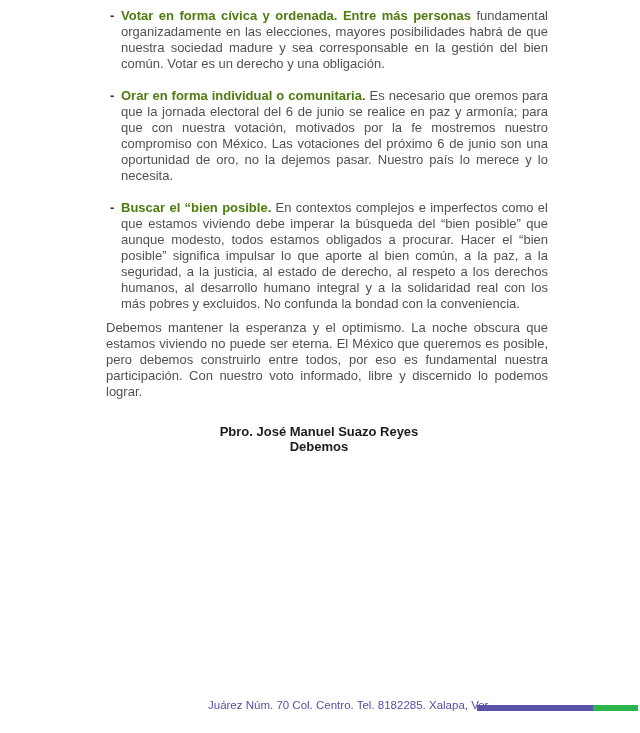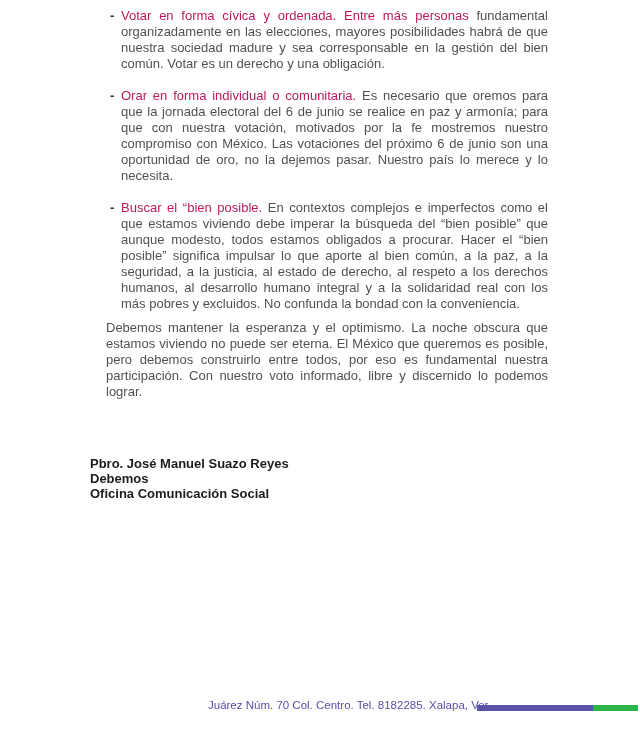--- a/index.html
+++ b/index.html
@@ -33,33 +33,33 @@
   }
   .bullet-item:last-child { margin-bottom: 0; }
   .bullet-marker {
     position: absolute;
     left: 20px;
     top: 0;
     font-weight: bold;
     color: #2a2a2a;
   }
   .bullet-lead {
-    font-weight: normal;
-    color: #be185d;
+    font-weight: bold;
+    color: #4d7c0f;
   }
   .closing {
     margin: 8px 0 0 16px;
     font-size: 13px;
     line-height: 16px;
     text-align: justify;
     color: #515151;
   }
   .signature {
-    margin-top: 56px;
-    text-align: left;
+    margin-top: 24px;
+    text-align: center;
     font-weight: bold;
     font-size: 13px;
     line-height: 15px;
     color: #1c1c1c;
   }
   .footer-address {
     position: absolute;
     left: 208px;
     top: 699px;
     font-size: 11.5px;
@@ -96,21 +96,20 @@
         <span class="bullet-marker">-</span>
         <span class="bullet-lead">Buscar el “bien posible.</span><span> En contextos complejos e imperfectos como el que estamos viviendo debe imperar la búsqueda del “bien posible” que aunque modesto, todos estamos obligados a procurar. Hacer el “bien posible” significa impulsar lo que aporte al bien común, a la paz, a la seguridad, a la justicia, al estado de derecho, al respeto a los derechos humanos, al desarrollo humano integral y a la solidaridad real con los más pobres y excluidos. No confunda la bondad con la conveniencia.</span>
       </li>
     </ul>
 
     <p class="closing">Debemos mantener la esperanza y el optimismo. La noche obscura que estamos viviendo no puede ser eterna. El México que queremos es posible, pero debemos construirlo entre todos, por eso es fundamental nuestra participación. Con nuestro voto informado, libre y discernido lo podemos lograr.</p>
 
     <div class="signature">
       <div>Pbro. José Manuel Suazo Reyes</div>
       <div>Debemos</div>
-      <div>Oficina Comunicación Social</div>
     </div>
 
   </div>
 
   <div class="footer-address">Juárez Núm. 70 Col. Centro. Tel. 8182285. Xalapa, Ver.</div>
 
   <div class="footer-bar">
     <span class="bar-purple"></span>
     <span class="bar-green"></span>
   </div>

